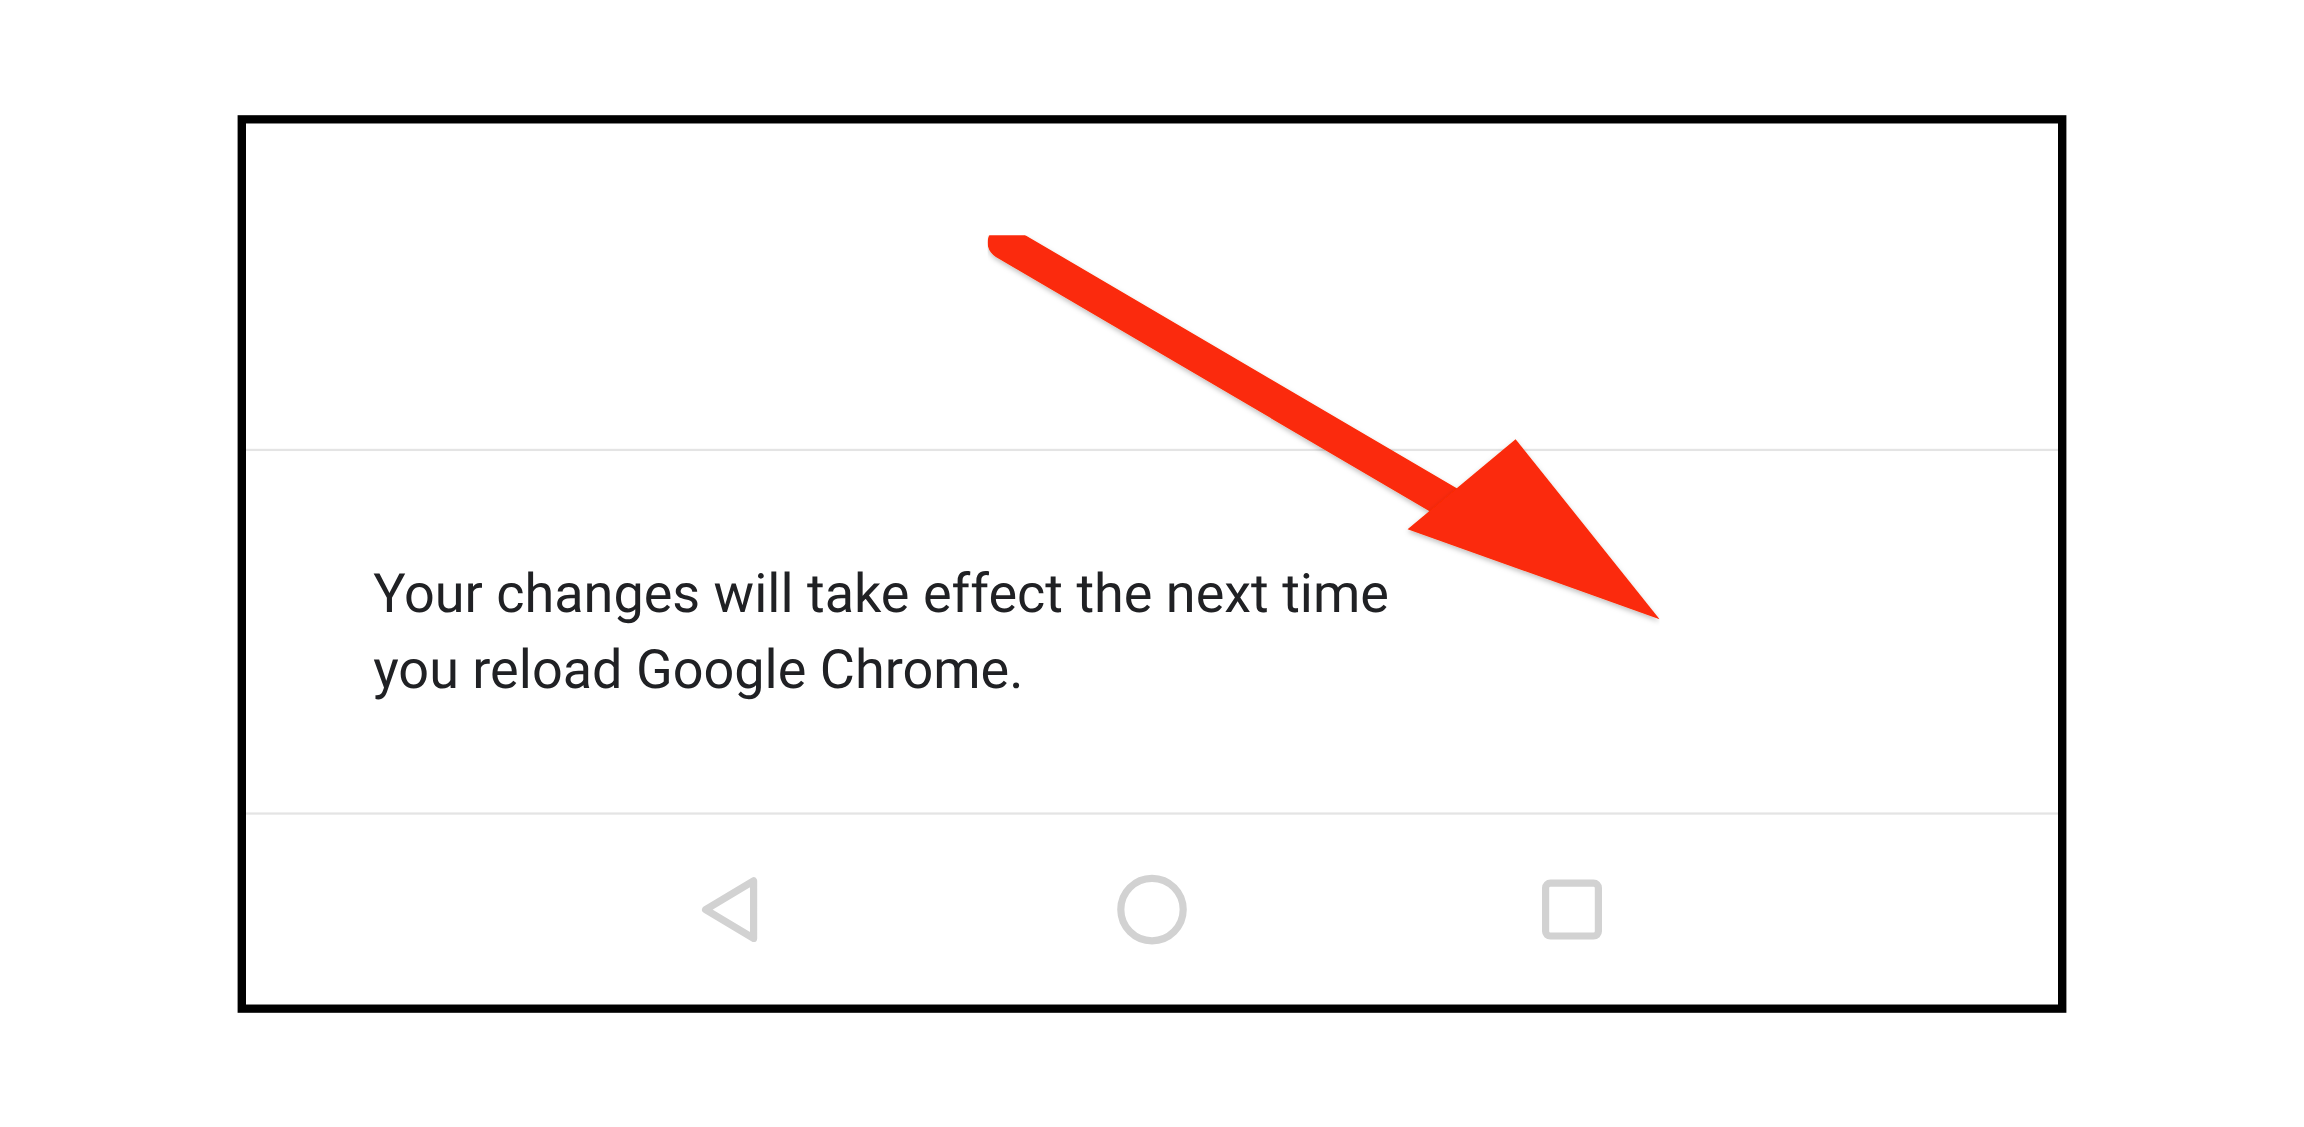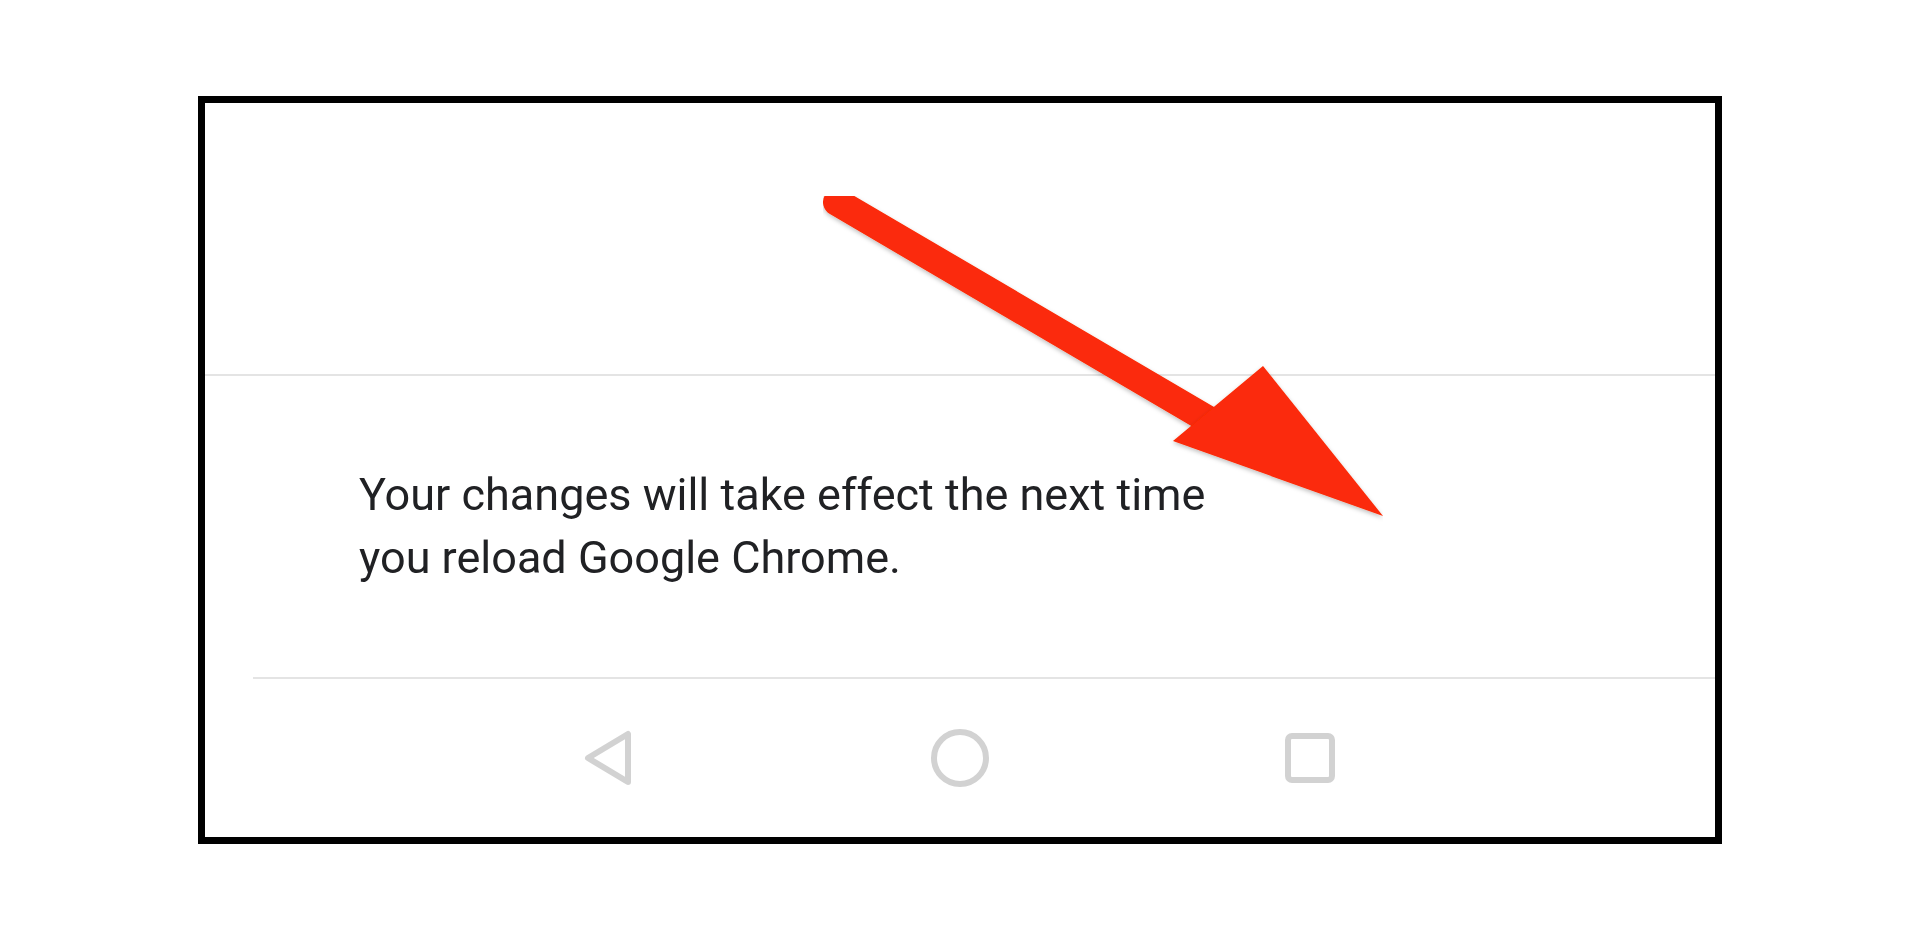--- a/index.html
+++ b/index.html
@@ -34,21 +34,20 @@
     top: 273px;
     left: 0;
     right: 0;
     height: 303px;
     background: #ffffff;
     border-bottom: 2px solid #e4e4e4;
     display: flex;
     align-items: center;
     justify-content: space-between;
     padding: 0 90px 0 106px;
-    margin-left: 48px;
   }
   .banner-text {
     font-size: 45px;
     color: #202124;
     line-height: 1.4;
     max-width: 900px;
     font-weight: 400;
   }
   .relaunch-btn {
     background: #4e8df5;

